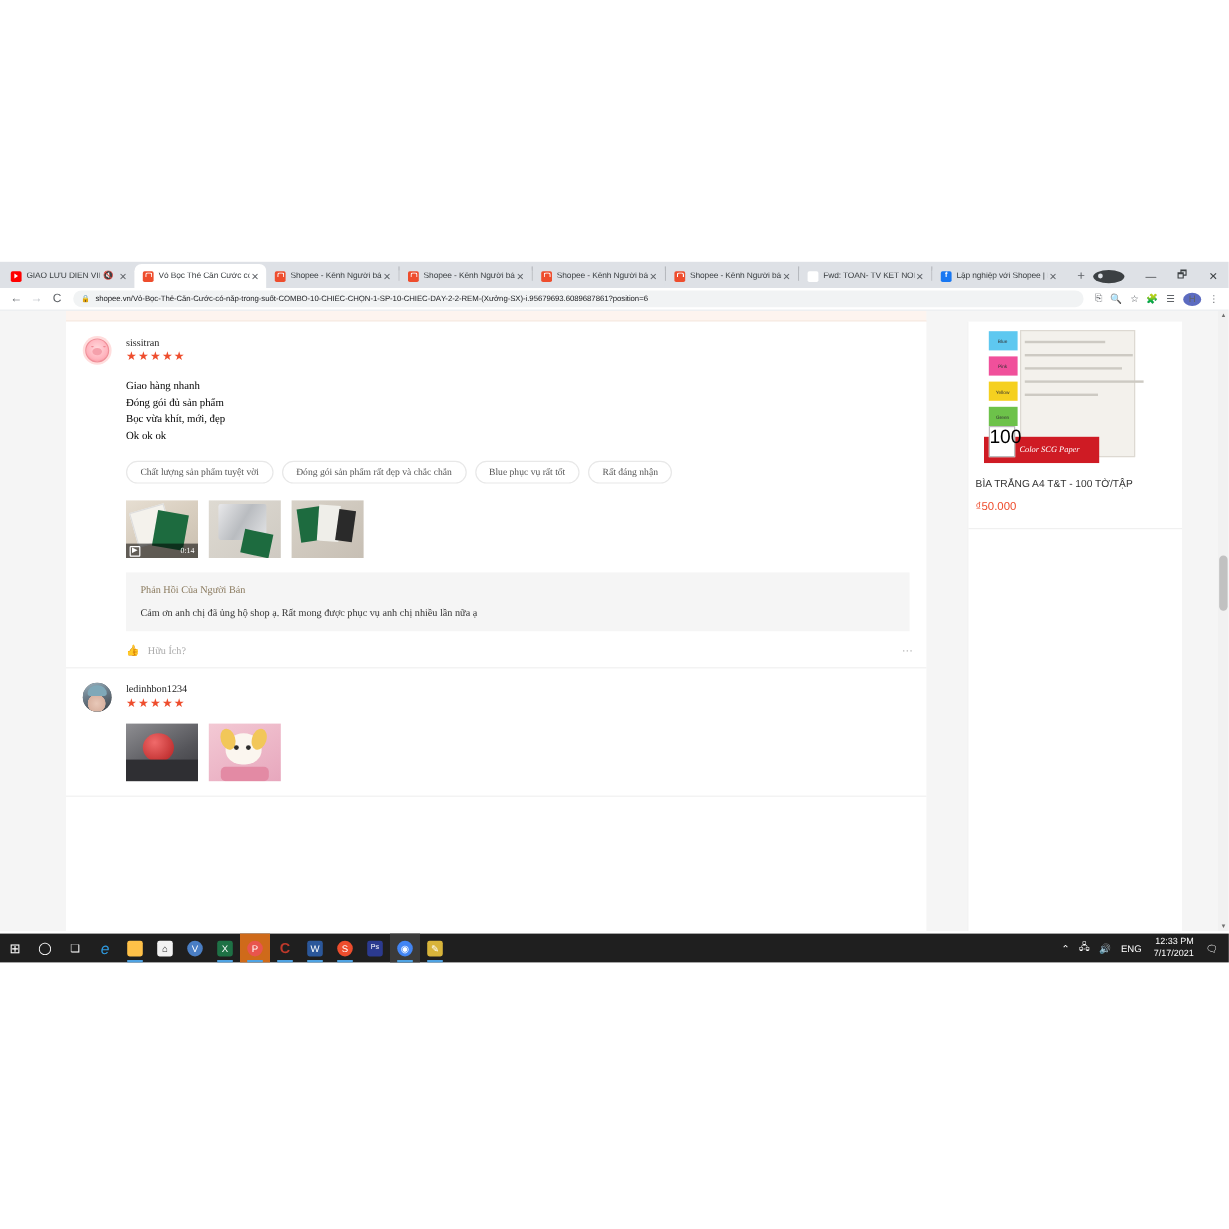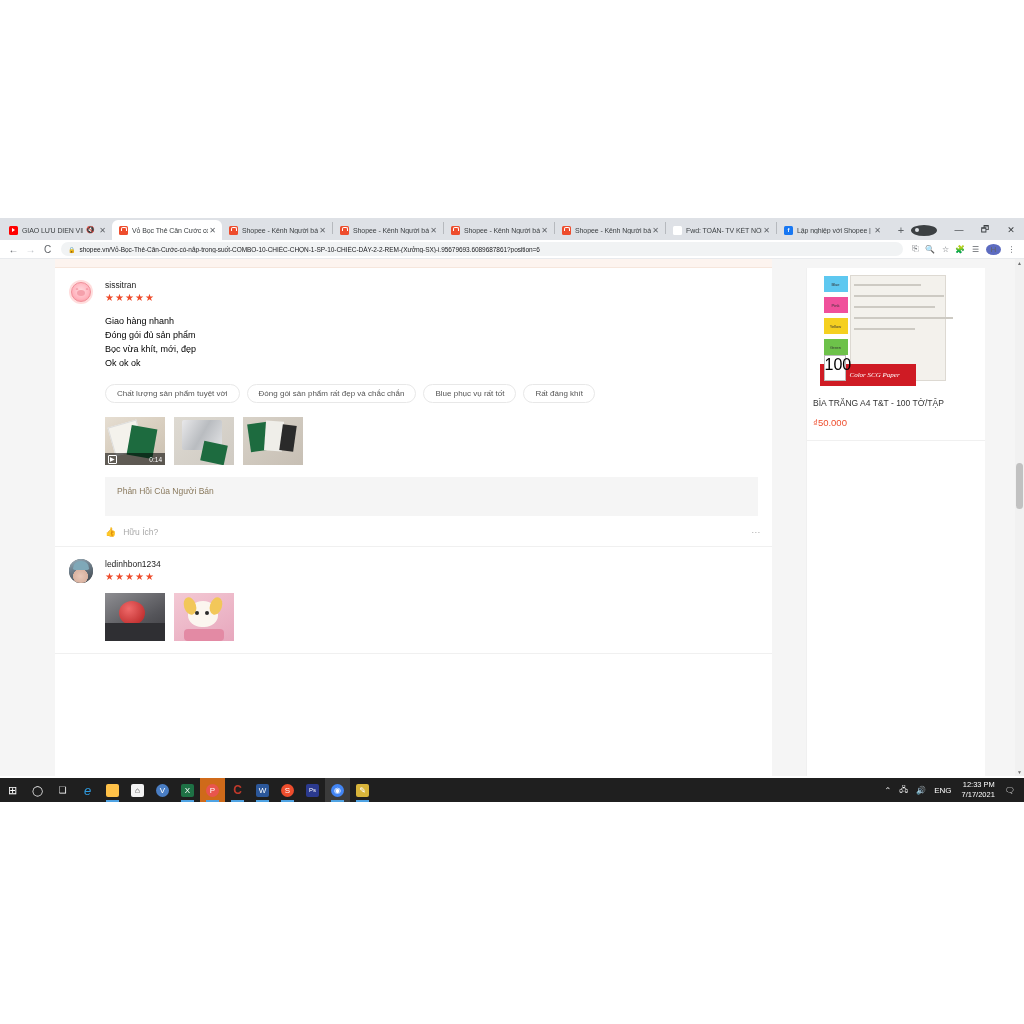--- a/index.html
+++ b/index.html
@@ -208,21 +208,21 @@
     background:
       radial-gradient(circle at 48% 72%, #e8c8b8 0%, #d9b2a0 34%, rgba(0,0,0,0) 36%),
       linear-gradient(160deg, #9fb6c2 0%, #6e7f8c 38%, #3c4248 100%);
   }
   .av-girl::after {
     content: ""; position: absolute;
     left: 4px; top: 2px; width: 16px; height: 9px;
     border-radius: 8px 8px 2px 2px;
     background: #7fa8b8;
   }
-  .rv-body { flex: 1 1 auto; padding-right: 14px; }
+  .rv-body { flex: 1 1 auto; padding-right: 14px; font-family: Liberation Serif, serif; }
   .rv-user {
     font-size: 8.5px; color: #222222;
     margin-bottom: 3px;
   }
   .stars { display: flex; gap: 1px; margin-bottom: 11px; }
   .star { font-size: 10px; color: #ee4d2d; line-height: 10px; }
   .rv-text {
     font-size: 9px; color: #000000;
     line-height: 14px;
     margin-bottom: 14px;
@@ -540,21 +540,21 @@
             </div>
             <div class="rv-text">Giao hàng nhanh
 Đóng gói đủ sản phẩm
 Bọc vừa khít, mới, đẹp
 Ok ok ok</div>
 
             <div class="pills">
               <span class="pill">Chất lượng sản phẩm tuyệt vời</span>
               <span class="pill">Đóng gói sản phẩm rất đẹp và chắc chắn</span>
               <span class="pill">Blue phục vụ rất tốt</span>
-              <span class="pill">Rất đáng khít</span>
+              <span class="pill">Rất đáng nhận</span>
             </div>
 
             <div class="thumbs">
               <div class="thumb" style="background:linear-gradient(150deg,#e6ded2 0%,#d9cfc0 45%,#c9bfb0 100%);">
                 <div style="position:absolute;left:6px;top:6px;width:30px;height:30px;background:#f4f2ec;transform:rotate(-16deg);border:1px solid #ddd;"></div>
                 <div style="position:absolute;left:24px;top:10px;width:26px;height:30px;background:#1d6b3f;transform:rotate(10deg);"></div>
                 <div class="vidbadge">
                   <span class="cam">▶</span>
                   <span class="dur">0:14</span>
                 </div>
@@ -566,20 +566,21 @@
               <div class="thumb" style="background:linear-gradient(140deg,#d8d2c8 0%,#c7bfb4 100%);">
                 <div style="position:absolute;left:6px;top:6px;width:20px;height:28px;background:#1d6b3f;transform:rotate(-8deg);"></div>
                 <div style="position:absolute;left:22px;top:4px;width:18px;height:30px;background:#efeee9;transform:rotate(4deg);"></div>
                 <div style="position:absolute;left:38px;top:8px;width:14px;height:26px;background:#2a2a2a;transform:rotate(8deg);"></div>
               </div>
             </div>
 
 
             <div class="seller-reply">
               <div class="sr-title">Phản Hồi Của Người Bán</div>
+              <div class="sr-text">Cảm ơn anh chị đã ủng hộ shop ạ. Rất mong được phục vụ anh chị nhiều lần nữa ạ</div>
             </div>
 
             <div class="helpful">
               <span class="thumbup">👍</span>
               <span class="helpful-label">Hữu Ích?</span>
               <span class="kebab">⋮</span>
             </div>
           </div>
         </div>
 

